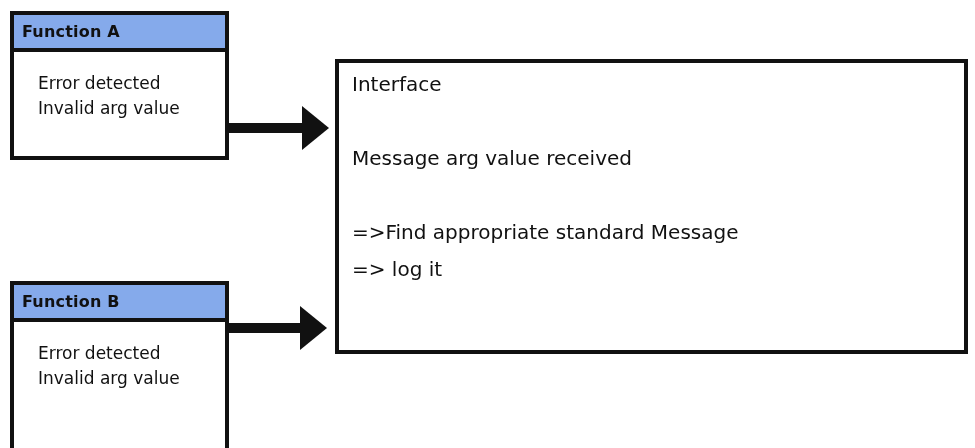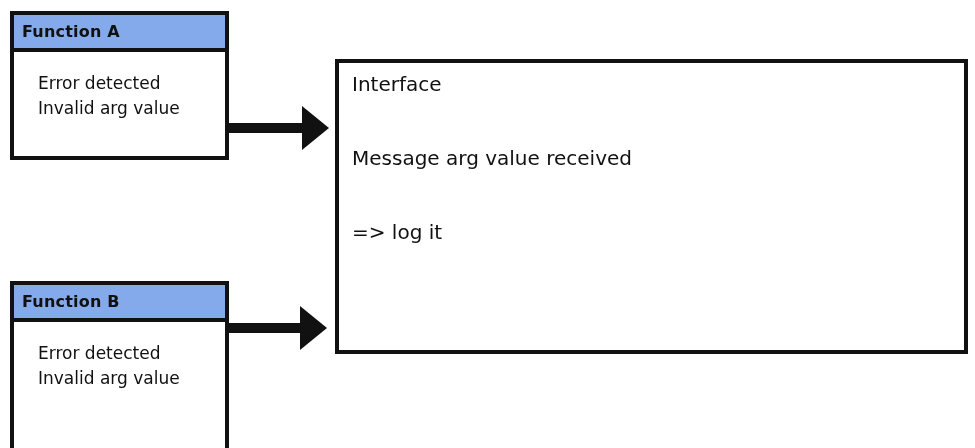--- a/index.html
+++ b/index.html
@@ -89,16 +89,17 @@
   <svg class="arrow" id="arrow-b" width="102" height="50" viewBox="0 0 102 50" aria-hidden="true">
     <rect x="0" y="20" width="76" height="10" fill="#111111"></rect>
     <polygon points="73,3 73,47 100,25" fill="#111111"></polygon>
   </svg>
 
   <div class="box" id="interface-box">
     <div class="iline">Interface</div>
     <div class="iline"></div>
     <div class="iline">Message arg value received</div>
     <div class="iline"></div>
+    <div class="iline">=&gt;Find appropriate standard Message</div>
     <div class="iline">=&gt; log it</div>
   </div>
 
 </div>
 
 </body></html>

